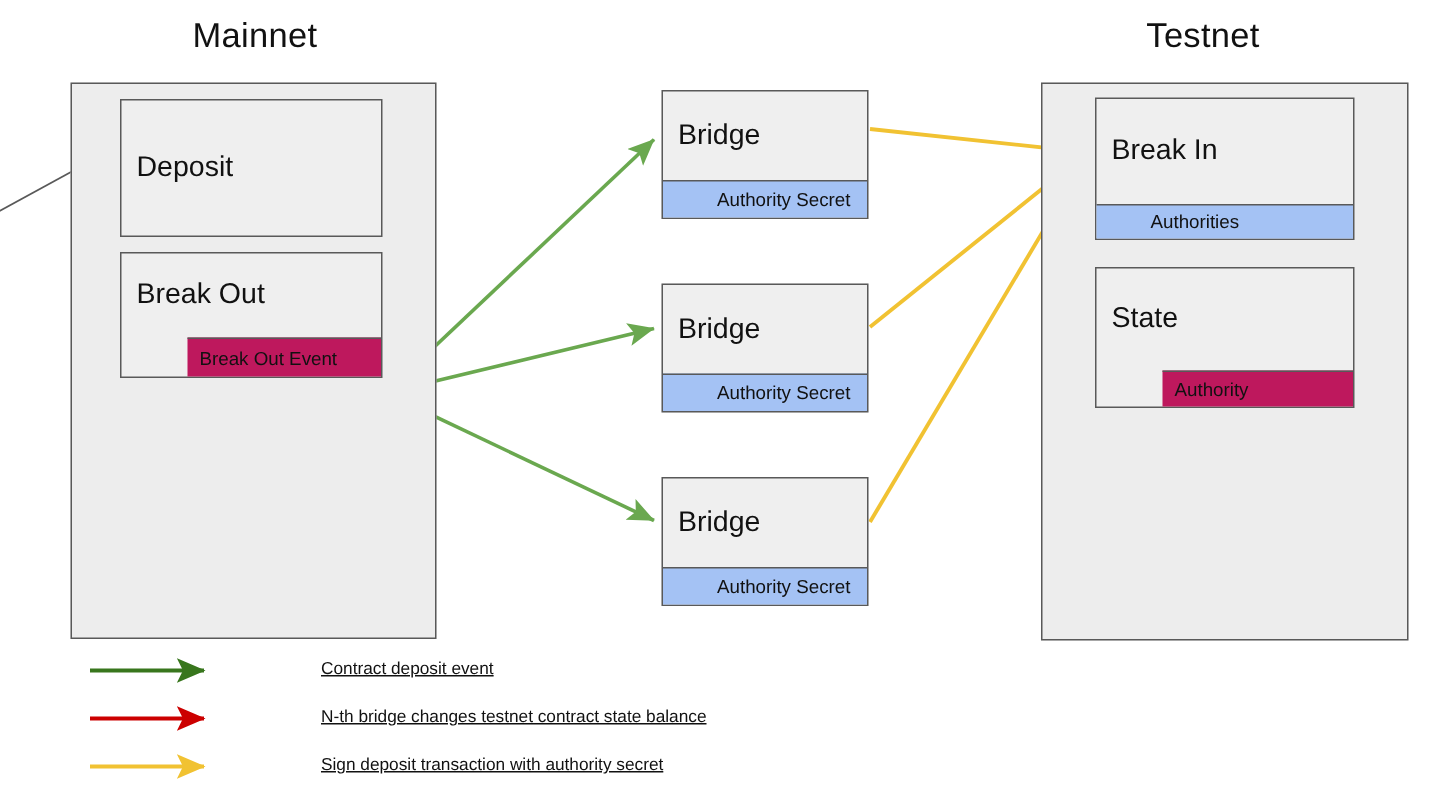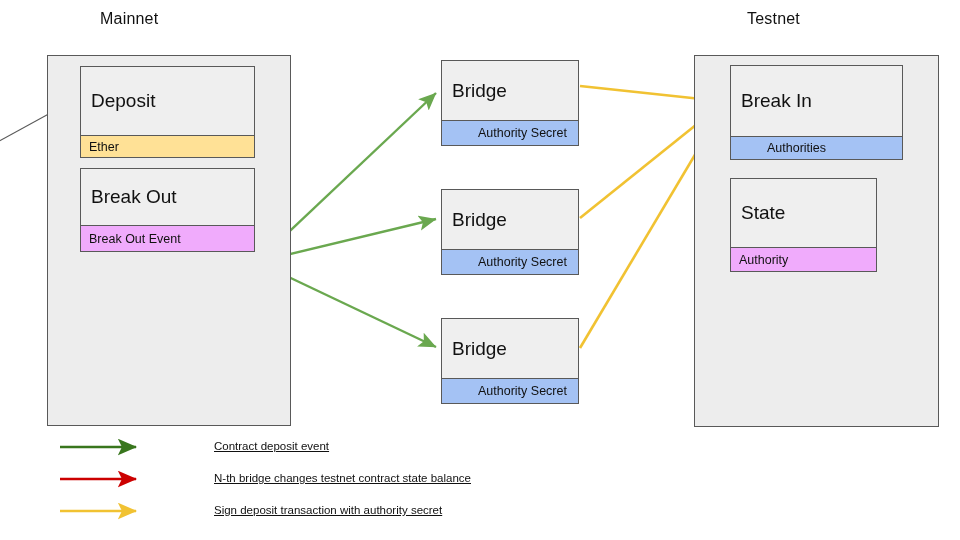--- a/index.html
+++ b/index.html
@@ -4,41 +4,41 @@
 <style>
   html,body{margin:0;padding:0;}
   body{
     width:960px;height:540px;background:#ffffff;overflow:hidden;
     font-family:"Liberation Sans","DejaVu Sans",sans-serif;
     color:#000000;position:relative;
   }
   #canvas{position:absolute;left:0;top:0;width:960px;height:540px;}
   .svg-layer{position:absolute;left:0;top:0;width:960px;height:540px;pointer-events:none;}
   .net-title{
-    position:absolute;font-size:16px;color:#111;letter-spacing:.2px;
-    text-align:left;white-space:nowrap;
+    position:absolute;font-size:23px;color:#111;letter-spacing:.2px;
+    text-align:center;white-space:nowrap;
   }
   .container-box{
     position:absolute;background:#EDEDED;border:1px solid #595959;box-sizing:border-box;
   }
   .node{
     position:absolute;background:#EFEFEF;border:1px solid #595959;box-sizing:border-box;
     display:flex;flex-direction:column;justify-content:flex-end;
   }
   .node-title{
     flex:1 1 auto;display:flex;align-items:center;
     font-size:19px;color:#111;padding-left:10px;box-sizing:border-box;
   }
   .node-band{
     flex:0 0 auto;border-top:1px solid #595959;box-sizing:border-box;
     display:flex;align-items:center;font-size:12.5px;color:#111;padding-left:8px;
   }
   .band-ether{background:#FFE196;}
   .band-blue{background:#A4C2F4;padding-left:36px;}
-  .band-green{background:#f0abfc;}
+  .band-green{background:#be185d;margin-left:44px;}
   .legend{position:absolute;left:58px;top:437px;width:520px;}
   .legend-row{position:relative;height:32px;}
   .legend-arrow{position:absolute;left:0;top:0;width:95px;height:22px;}
   .legend-label{
     position:absolute;left:156px;top:3px;font-size:11.5px;color:#111;white-space:nowrap;text-decoration:underline;
   }
 </style>
 </head>
 <body>
 
@@ -74,21 +74,20 @@
 
     <path d="M903,97 C935,108 933,190 908,208" stroke="#CC0000" stroke-width="2.6" fill="none" marker-end="url(#ah-red)"></path>
   </svg>
 
   <div class="net-title" style="left:100px;top:10px;width:140px;">Mainnet</div>
 
   <div class="container-box" style="left:47px;top:55px;width:244px;height:371px;"></div>
 
   <div class="node" style="left:80px;top:66px;width:175px;height:92px;">
     <div class="node-title">Deposit</div>
-    <div class="node-band band-ether" style="height:22px;">Ether</div>
   </div>
 
   <div class="node" style="left:80px;top:168px;width:175px;height:84px;">
     <div class="node-title">Break Out</div>
     <div class="node-band band-green" style="height:26px;">Break Out Event</div>
   </div>
 
   <div class="node" style="left:441px;top:60px;width:138px;height:86px;">
     <div class="node-title">Bridge</div>
     <div class="node-band band-blue" style="height:25px;">Authority Secret</div>
@@ -97,30 +96,30 @@
   <div class="node" style="left:441px;top:189px;width:138px;height:86px;">
     <div class="node-title">Bridge</div>
     <div class="node-band band-blue" style="height:25px;">Authority Secret</div>
   </div>
 
   <div class="node" style="left:441px;top:318px;width:138px;height:86px;">
     <div class="node-title">Bridge</div>
     <div class="node-band band-blue" style="height:25px;">Authority Secret</div>
   </div>
 
-  <div class="net-title" style="left:747px;top:10px;width:140px;">Testnet</div>
+  <div class="net-title" style="left:732px;top:10px;width:140px;">Testnet</div>
 
   <div class="container-box" style="left:694px;top:55px;width:245px;height:372px;"></div>
 
   <div class="node" style="left:730px;top:65px;width:173px;height:95px;">
     <div class="node-title">Break In</div>
     <div class="node-band band-blue" style="height:23px;">Authorities</div>
   </div>
 
-  <div class="node" style="left:730px;top:178px;width:147px;height:94px;">
+  <div class="node" style="left:730px;top:178px;width:173px;height:94px;">
     <div class="node-title">State</div>
     <div class="node-band band-green" style="height:24px;">Authority</div>
   </div>
 
   <div class="legend">
 
     <div class="legend-row">
       <svg class="legend-arrow" viewBox="0 0 95 22">
         <defs>
           <marker id="lg-green" markerWidth="9" markerHeight="9" refX="7" refY="3.2" orient="auto" markerUnits="strokeWidth">

